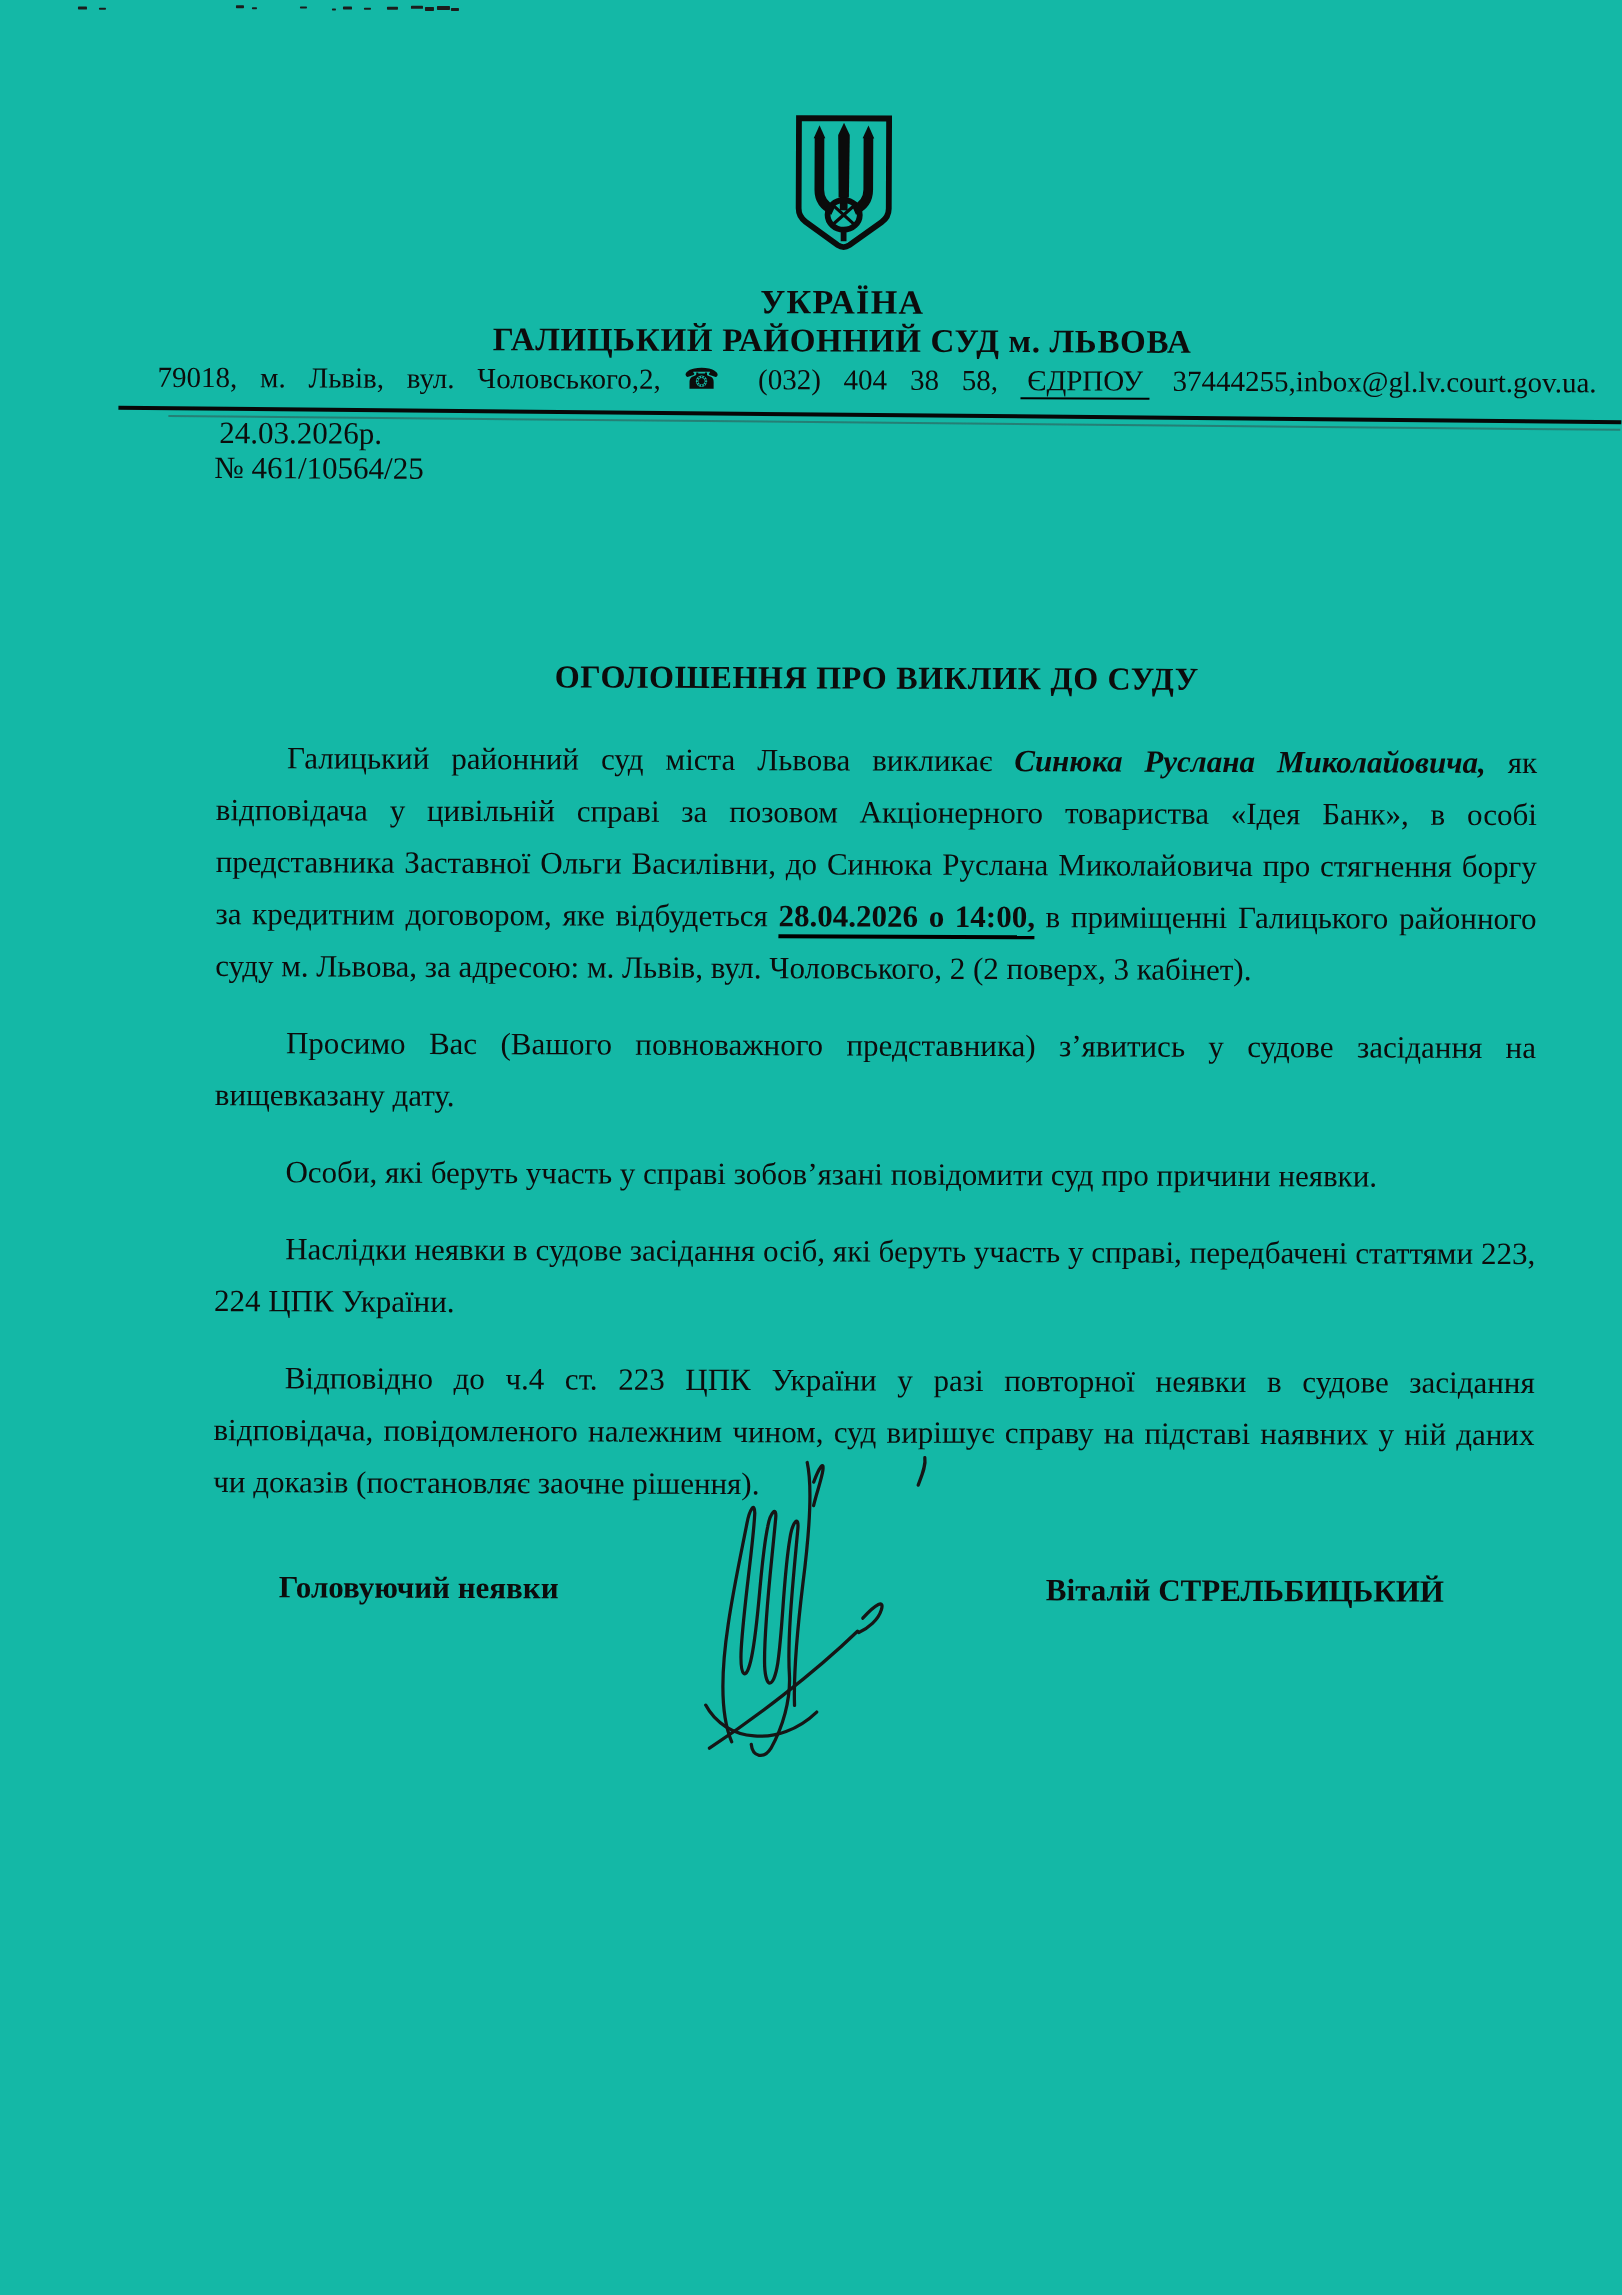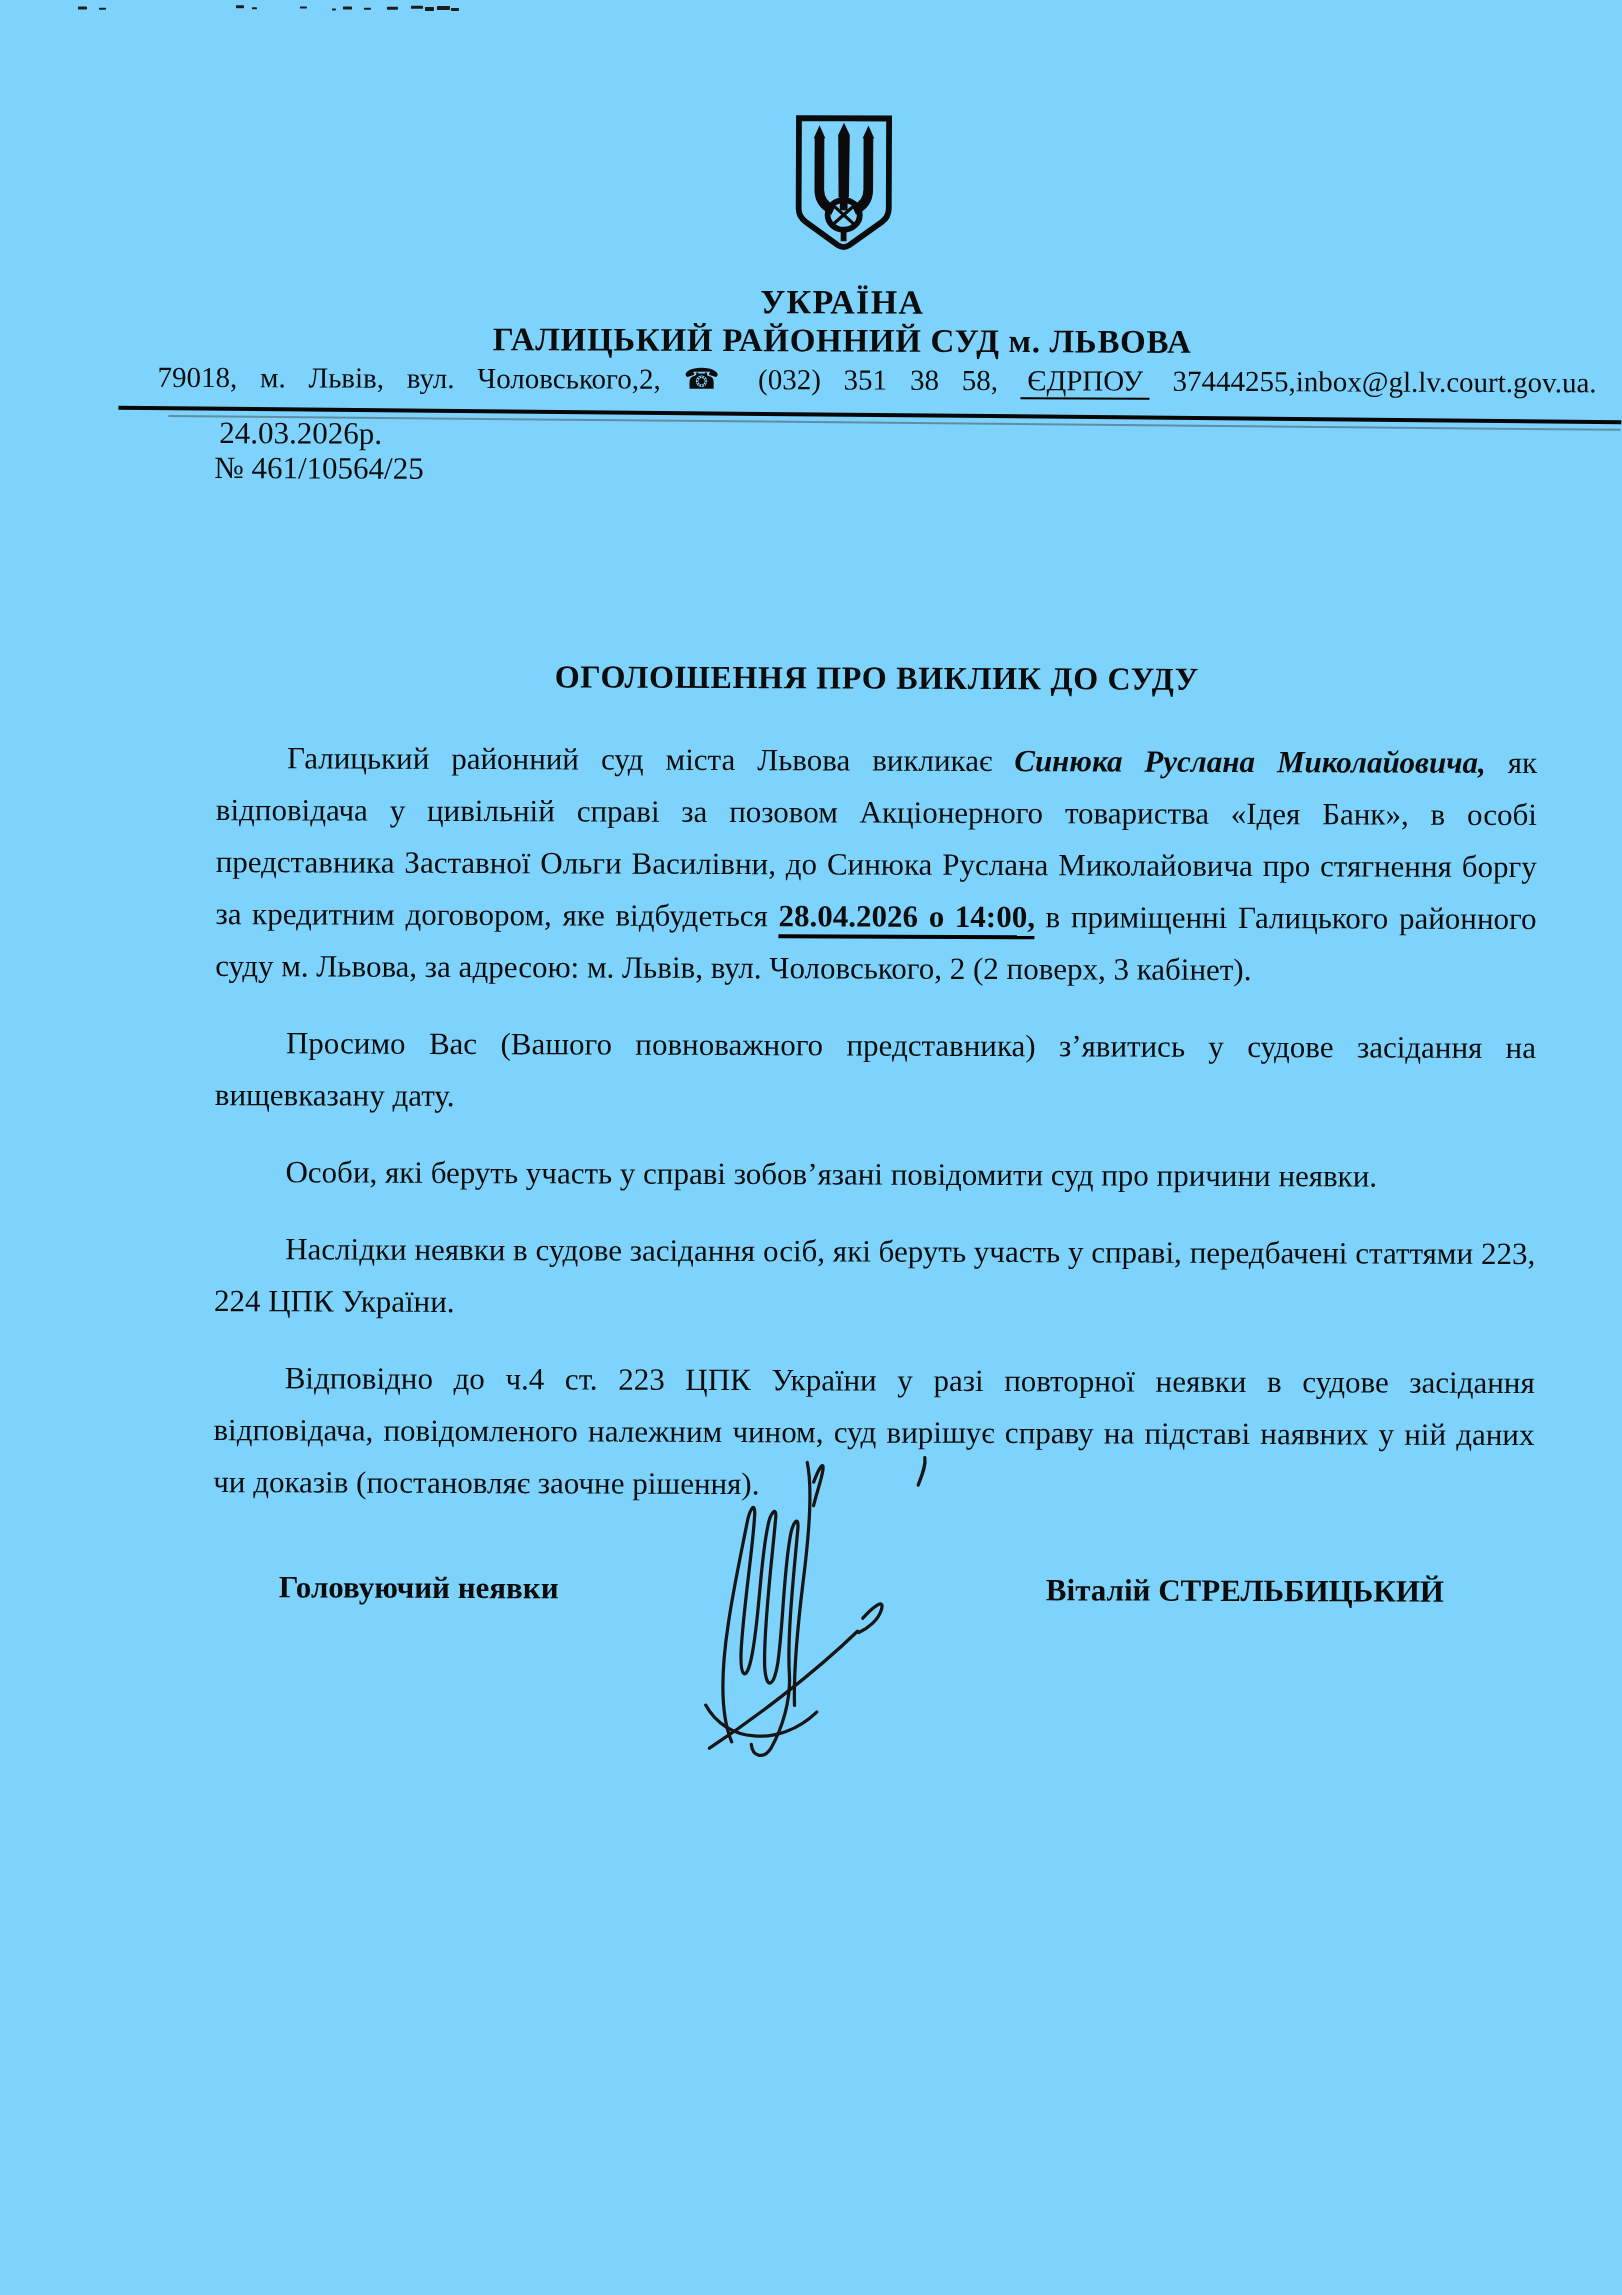--- a/index.html
+++ b/index.html
@@ -4,21 +4,21 @@
 <style>
   html, body {
     margin: 0;
     padding: 0;
     background: #ffffff;
   }
   .page {
     position: relative;
     width: 1622px;
     height: 2295px;
-    background: #7dd3fc;
+    background: #14b8a6;
     overflow: hidden;
     font-family: "Liberation Serif", "DejaVu Serif", serif;
     color: #0c0c0c;
   }
   .skew {
     position: absolute;
     inset: 0;
     transform: rotate(0.22deg);
     transform-origin: 196px 0;
   }
@@ -110,21 +110,21 @@
       <path class="ln" stroke-width="5" d="M61 140 Q80 157 99 174 M99 140 Q80 157 61 174"></path>
       <path class="ln" stroke-width="9" d="M80 181 L80 198"></path>
     </svg>
 
     <div class="h1">УКРАЇНА</div>
     <div class="h2">ГАЛИЦЬКИЙ РАЙОННИЙ СУД м. ЛЬВОВА</div>
 
     <div class="addr">
       <span>79018, м. Львів, вул. Чоловського,2,</span>
       <span class="phone-glyph">☎</span>
-      <span>(032) 351 38 58,</span>
+      <span>(032) 404 38 58,</span>
       <span class="edrpou">ЄДРПОУ</span>
       <span>37444255,inbox@gl.lv.court.gov.ua.</span>
     </div>
 
     <div class="rule r1"></div>
     <div class="rule r2"></div>
 
     <div class="date">24.03.2026р.</div>
     <div class="casenum">№ 461/10564/25</div>
 

